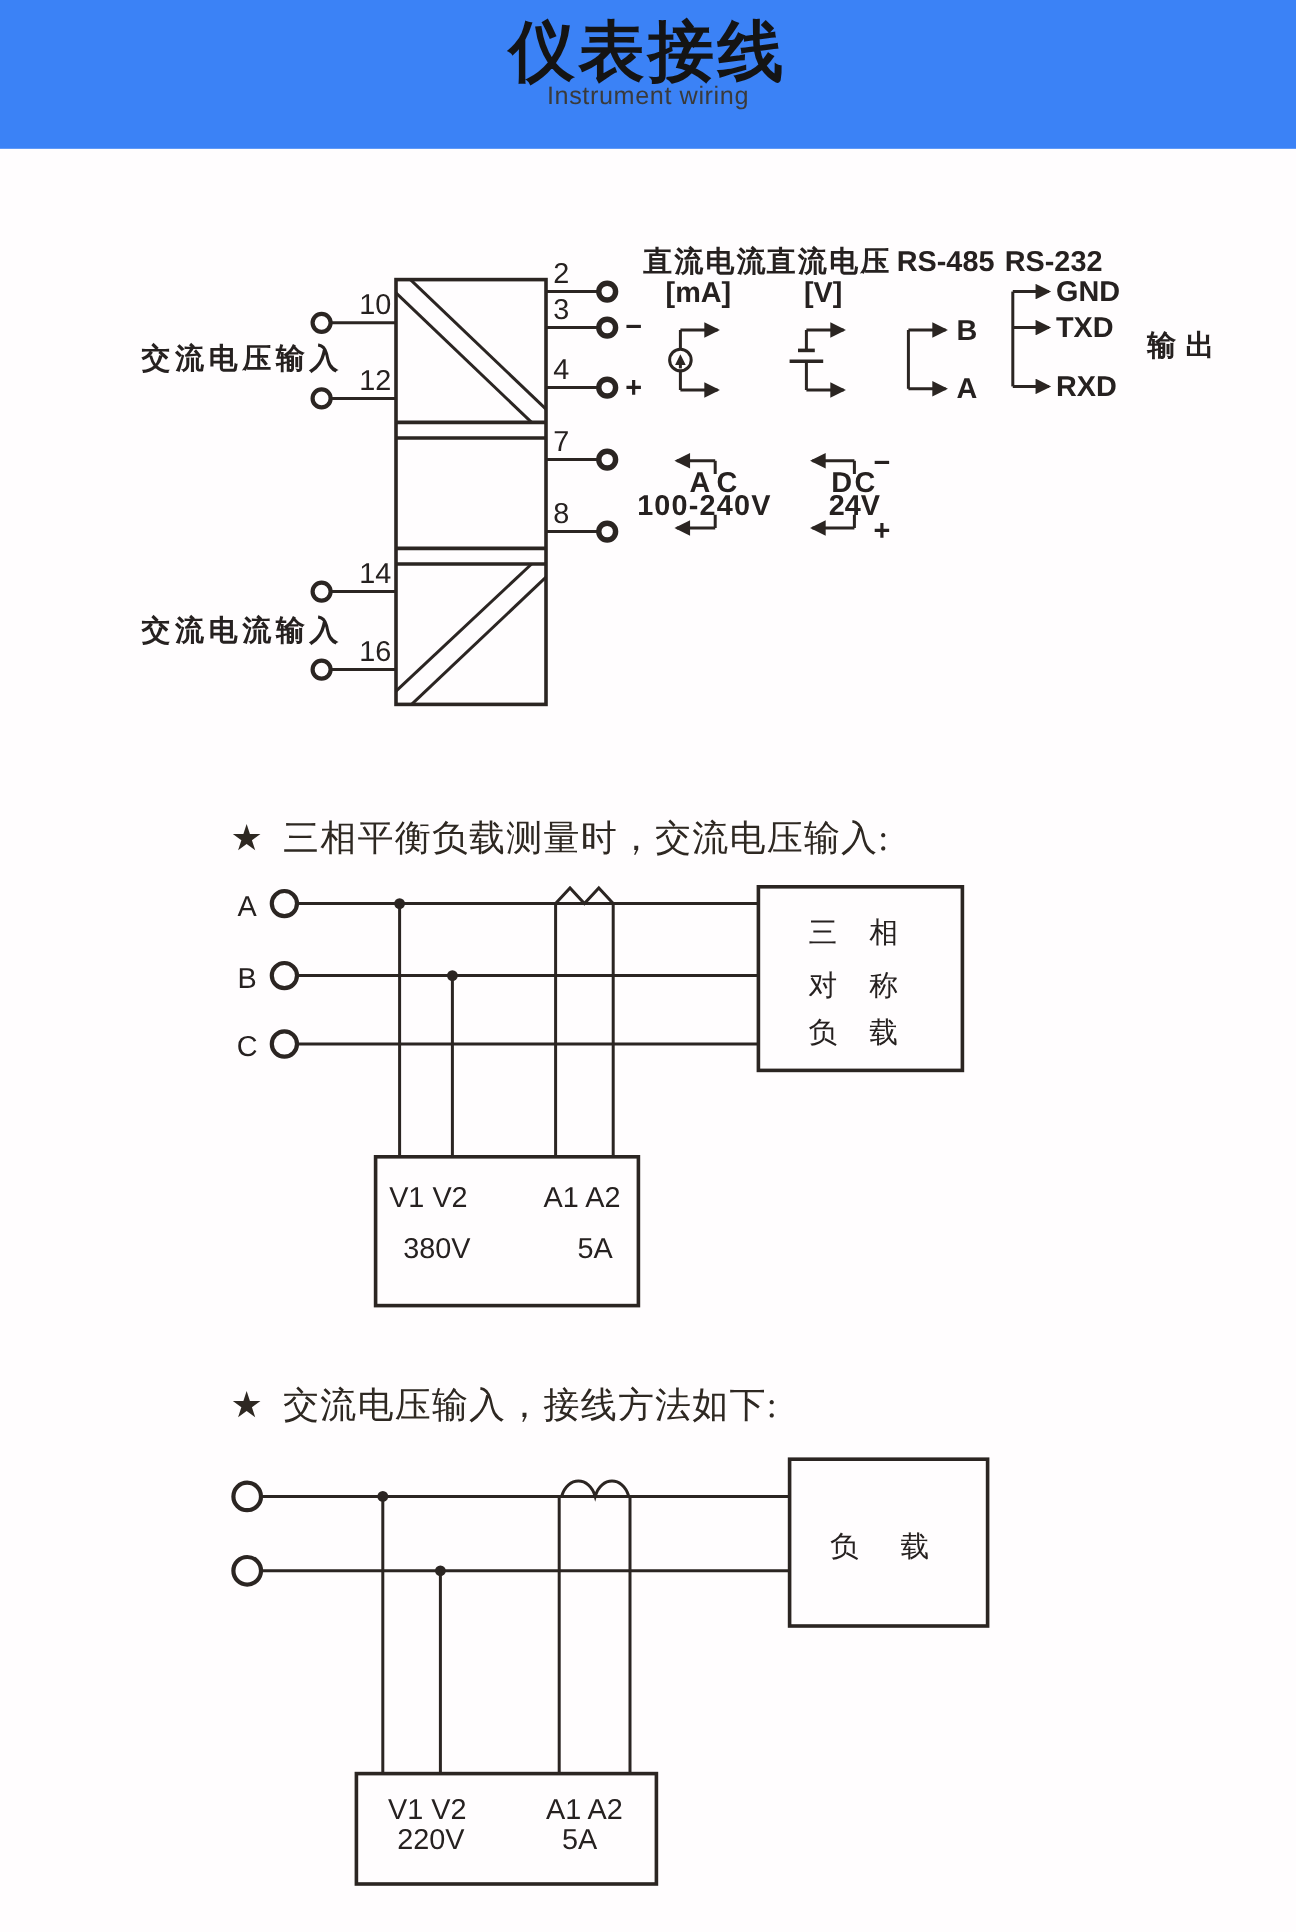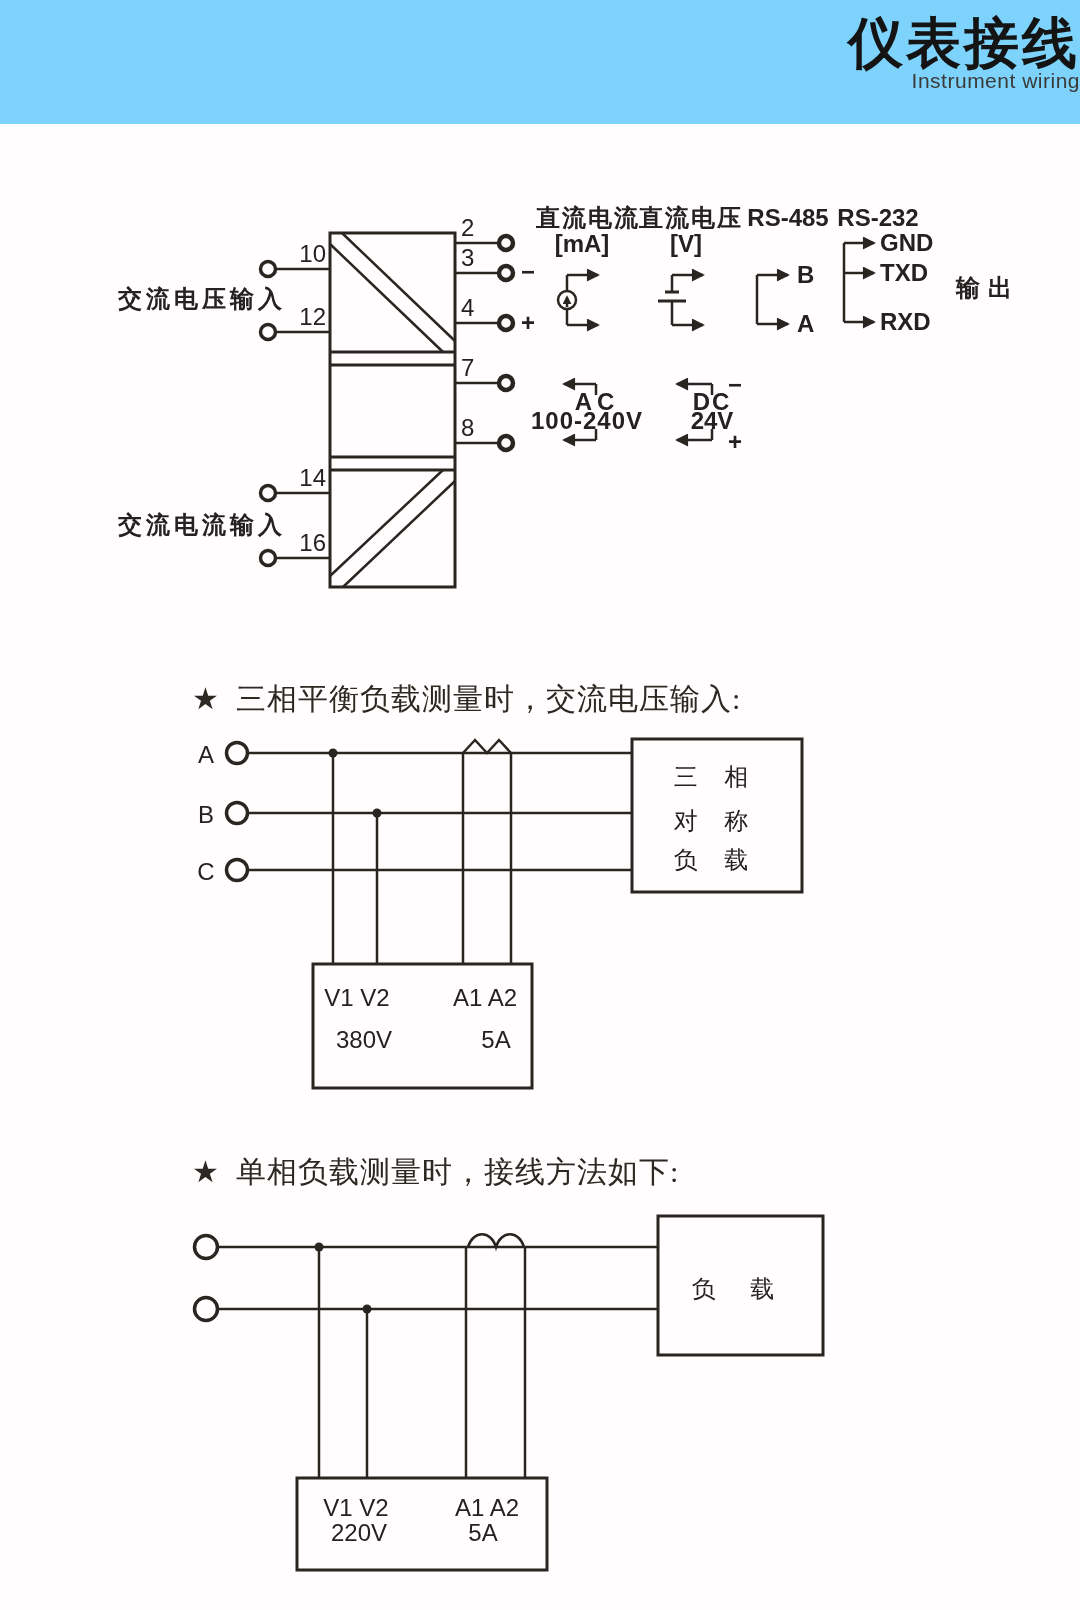--- a/index.html
+++ b/index.html
@@ -4,21 +4,21 @@
 <style>
   html,body{margin:0;padding:0;}
   body{
     width:1080px;height:1610px;position:relative;
     background:#fffdfe;
     font-family:"Liberation Sans",sans-serif;
     color:#262120;overflow:hidden;
   }
   .header-band{
     position:absolute;left:0;top:0;width:1080px;height:124px;
-    background:#7dd3fc;text-align:right;
+    background:#3b82f6;text-align:center;
   }
   .page-title{
     font-family:"Liberation Sans",sans-serif;
     font-weight:bold;font-size:55px;letter-spacing:3px;
     color:#141414;margin-top:14px;line-height:58px;
   }
   .page-subtitle{
     font-size:21px;color:#3a3a3a;line-height:22px;margin-top:-2px;
     letter-spacing:0.5px;
   }
@@ -51,21 +51,21 @@
   <div class="page-subtitle">Instrument wiring</div>
 </div>
 
 <div class="section-heading" id="heading-three-phase">
   <span class="star">★</span>
   <span>三相平衡负载测量时，交流电压输入:</span>
 </div>
 
 <div class="section-heading" id="heading-single-phase">
   <span class="star">★</span>
-  <span>单相负载测量时，接线方法如下:</span>
+  <span>交流电压输入，接线方法如下:</span>
 </div>
 
 <svg width="1080" height="1610" viewBox="0 0 1080 1610">
   <defs>
     <marker id="ah" markerUnits="userSpaceOnUse" markerWidth="15" markerHeight="13" viewBox="0 0 10 10" refX="8.5" refY="5" orient="auto-start-reverse">
       <path d="M0 0 L10 5 L0 10 z" fill="#2b2522"></path>
     </marker>
     <marker id="ahs" markerUnits="userSpaceOnUse" markerWidth="9" markerHeight="9" viewBox="0 0 10 10" refX="7" refY="5" orient="auto-start-reverse">
       <path d="M0 0 L10 5 L0 10 z" fill="#2b2522"></path>
     </marker>

